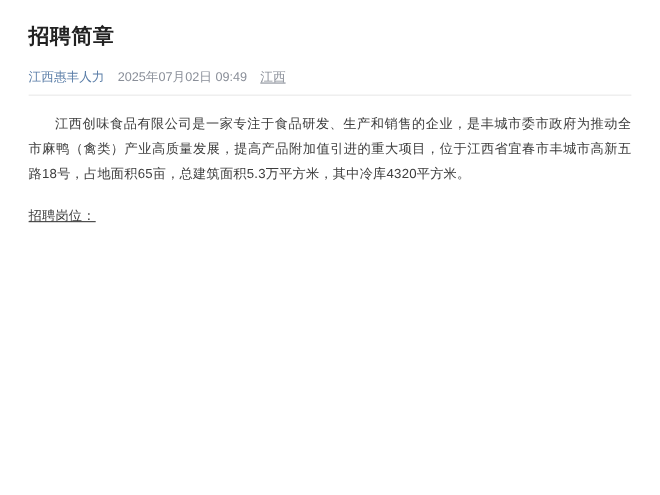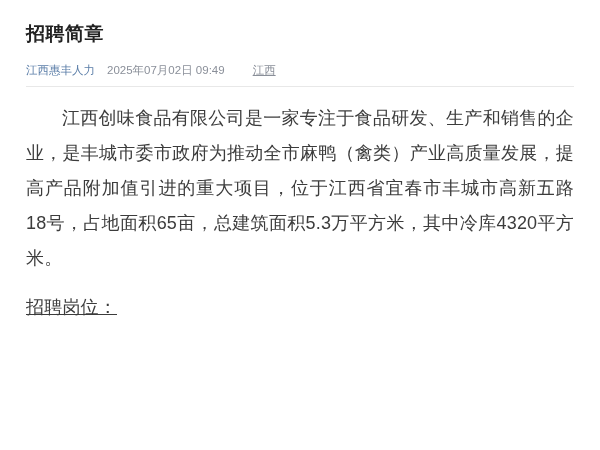--- a/index.html
+++ b/index.html
@@ -37,34 +37,34 @@
     color: #8a8f99;
     margin-bottom: 6px;
     white-space: nowrap;
   }
   .meta-source {
     color: #5b7ea8;
     margin-right: 12px;
   }
   .meta-date {
     color: #8a8f99;
-    margin-right: 28px;
+    margin-right: 12px;
   }
   .meta-region {
     color: #8a8f99;
     text-decoration: underline;
   }
   .divider {
     height: 1px;
     background: #e8e8e8;
     margin: 8px 0 14px 0;
   }
   .body-text p {
     margin: 0 0 14px 0;
-    font-size: 18px;
+    font-size: 12px;
     line-height: 1.95;
     color: #3c3c3c;
     text-align: justify;
     letter-spacing: 0.2px;
   }
   .body-text p.indent {
     text-indent: 2em;
   }
   .body-text p.last {
     margin-bottom: 0;

